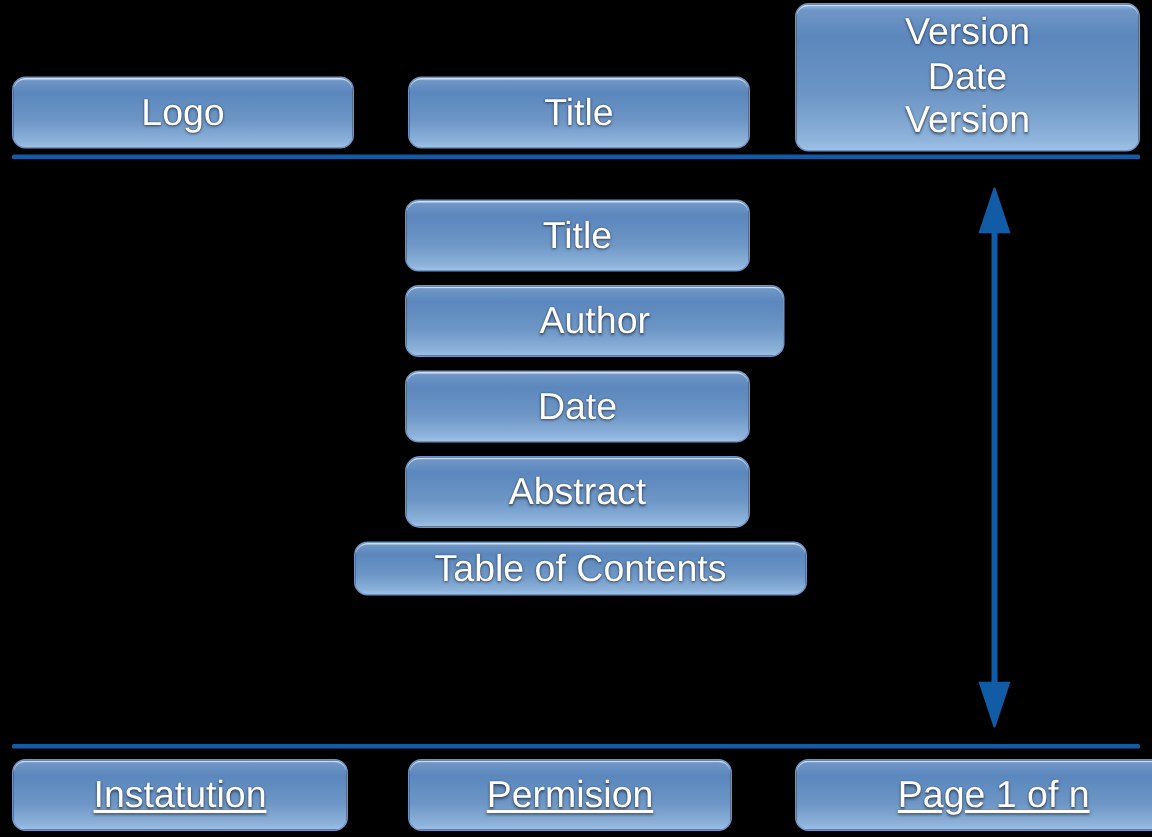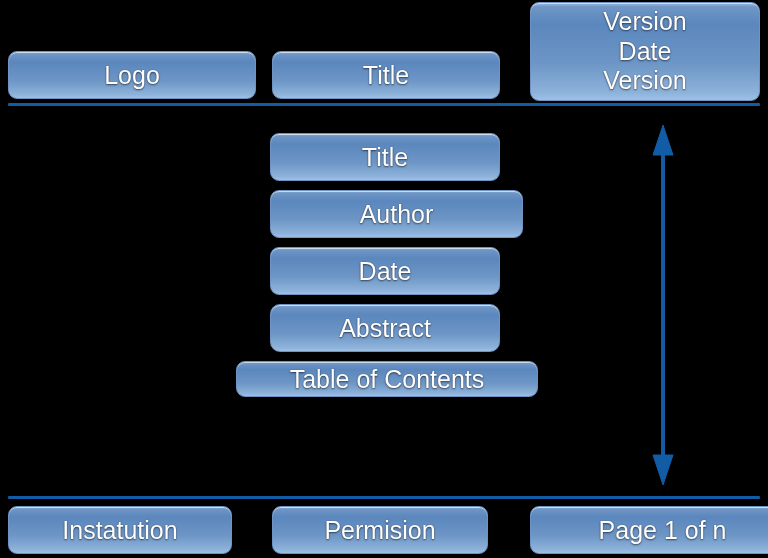--- a/index.html
+++ b/index.html
@@ -42,34 +42,34 @@
     text-align: center;
     color: #ffffff;
     font-weight: 400;
     text-shadow: 0 1px 2px rgba(0,0,0,0.55), 0 0 1px rgba(0,0,0,0.4);
     -webkit-font-smoothing: antialiased;
     user-select: none;
   }
   .box .lines { line-height: 1.18; }
 
   
-  .hdr-logo   { left: 8px;   top: 51px; width: 248px; height: 48px; font-size: 25px; }
+  .hdr-logo   { left: 8px;   top: 51px; width: 228px; height: 48px; font-size: 25px; }
   .hdr-title  { left: 272px; top: 51px; width: 228px; height: 48px; font-size: 25px; }
   .hdr-status { left: 530px; top: 2px;  width: 230px; height: 99px; font-size: 25px; }
 
   
   .mid-box { font-size: 25px; height: 48px; }
   .mid-title    { left: 270px; top: 133px; width: 230px; }
   .mid-author   { left: 270px; top: 190px; width: 253px; }
   .mid-date     { left: 270px; top: 247px; width: 230px; }
   .mid-abstract { left: 270px; top: 304px; width: 230px; border-radius: 10px; }
   .mid-toc      { left: 236px; top: 361px; width: 302px; height: 36px; font-size: 25px; }
 
   
-  .ftr-box { top: 506px; height: 48px; font-size: 25px; }
+  .ftr-box { top: 506px; height: 48px; font-size: 25px; text-decoration: underline; }
   .ftr-institution { left: 8px;   width: 224px; }
   .ftr-permission  { left: 272px; width: 216px; }
   .ftr-page        { left: 530px; width: 265px; text-align: right; }
 
   
   .divider {
     position: absolute;
     left: 8px;
     width: 752px;
     height: 3px;

